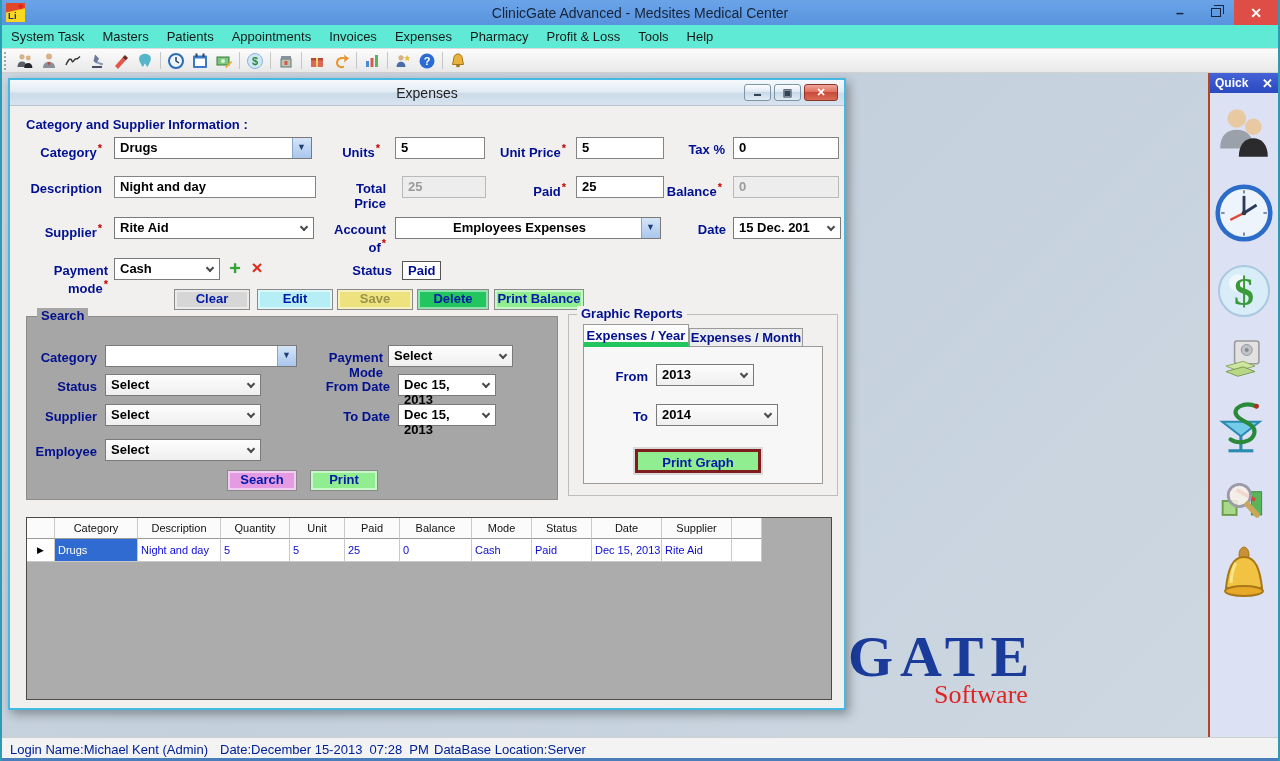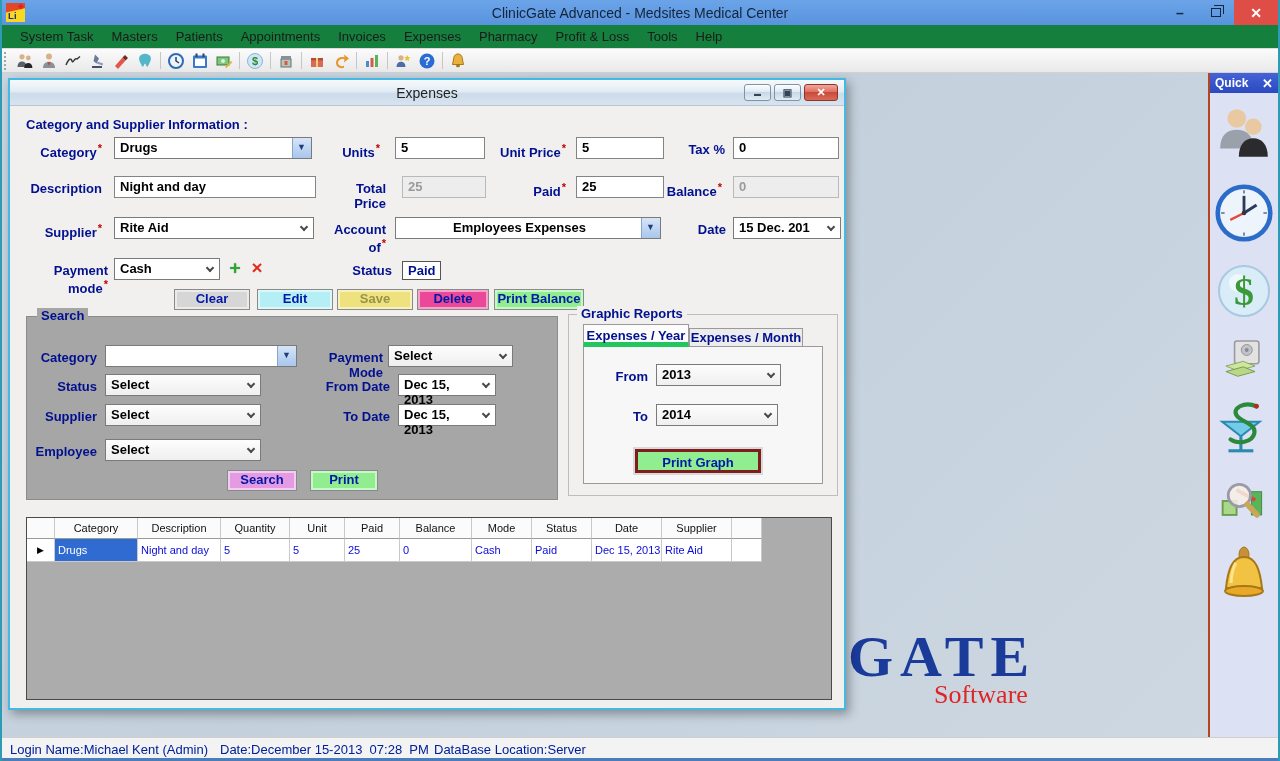--- a/index.html
+++ b/index.html
@@ -14,22 +14,22 @@
   .app-icon { width:19px; height:19px; margin-left:4px; }
   .title-text { position:absolute; left:0; right:0; text-align:center; color:#15243a; font-size:14px; }
   .win-btns { position:absolute; right:0; top:0; height:25px; display:flex; }
   .wbtn { width:36px; height:25px; display:flex; align-items:center; justify-content:center; color:#16263f; font-size:14px; }
   .wbtn.close { width:44px; background:#DE4E46; color:#fff; font-weight:bold; }
   .glyph-min::before { content:"–"; font-weight:bold; }
   .glyph-rest { width:10px; height:9px; border:1.5px solid #16263f; position:relative; background:transparent; }
   .glyph-rest::before { content:""; position:absolute; left:2px; top:-4px; width:9px; height:8px; border:1.5px solid #16263f; border-bottom:none; border-left:none; }
   .glyph-x::before { content:"✕"; }
 
-  .menubar { position:absolute; left:0; top:25px; width:100%; height:24px; background:#15803d; border-bottom:1px solid #DCDCDC;
-             display:flex; align-items:center; padding-left:9px; }
+  .menubar { position:absolute; left:0; top:25px; width:100%; height:24px; background:#5eead4; border-bottom:1px solid #DCDCDC;
+             display:flex; align-items:center; padding-left:0; }
   .menu-item { padding:0 9px; height:24px; line-height:24px; color:#1a1a1a; cursor:default; }
 
   .toolbar { position:absolute; left:0; top:49px; width:100%; height:24px; background:linear-gradient(#FBFBFB,#E9E9E9);
              border-bottom:1px solid #D2D2D2; display:flex; align-items:center; padding-left:2px; }
   .tb-grip { width:5px; height:18px; margin-right:4px; border-left:2px dotted #9aa; }
   .tb-icon { width:24px; height:21px; display:flex; align-items:center; justify-content:center; }
   .tb-icon svg { width:18px; height:18px; }
   .tb-sep { width:1px; height:17px; background:#c6c6c6; margin:0 3px; }
 
   
@@ -88,21 +88,21 @@
   .mini-icon { position:absolute; width:18px; height:18px; font-weight:900; font-size:19px; line-height:17px; text-align:center; }
   .plus-ic { color:#2FA832; text-shadow:0 0 1px #1a7a1d; }
   .xdel-ic { color:#E02B1D; }
 
   .paid-box { position:absolute; height:19px; background:#fff; border:1px solid #555; color:#00108F; font-weight:bold;
               padding:1px 5px; }
 
   .abtn { position:absolute; height:21px; border:1px solid #8a8a8a; box-shadow:inset 0 0 0 2px rgba(255,255,255,.5);
           color:#0018A8; font-weight:bold; text-align:center; line-height:18px; font-size:13px; }
   .b-clear { background:#D6D6D6; } .b-edit { background:#B5EFF5; } .b-save { background:#EDE27E; color:#99924A; }
-  .b-del { background:#ec4899; } .b-green { background:#90EE90; } .b-violet { background:#E49BE2; }
+  .b-del { background:#22c55e; } .b-green { background:#90EE90; } .b-violet { background:#E49BE2; }
 
   .sgroup { position:absolute; left:16px; top:236px; width:532px; height:184px; background:#A6A6A6; border:1px solid #8C8C8C; }
   .sgroup .legend { position:absolute; left:10px; top:-9px; background:#A6A6A6; padding:0 4px; color:#00108F; font-weight:bold; }
   .sgroup .lbl { color:#00108F; }
   .sel-flat { position:absolute; height:22px; background:linear-gradient(#FDFDFD,#EFEFEF); border:1px solid #7a7a7a;
               font-weight:bold; padding:2px 18px 2px 5px; }
 
   .ggroup { position:absolute; left:558px; top:234px; width:270px; height:182px; border:1px solid #BDBDBD; background:#F1F0EF; }
   .ggroup .legend { position:absolute; left:8px; top:-9px; background:#F1F0EF; padding:0 4px; color:#00108F; font-weight:bold; }
   .tab { position:absolute; border:1px solid #9a9a9a; color:#00108F; font-weight:bold; text-align:center; font-size:13px; }
@@ -444,21 +444,21 @@
       <div class="abtn b-violet" style="left:200px;top:153px;width:70px;">Search</div>
       <div class="abtn b-green" style="left:283px;top:153px;width:68px;">Print</div>
     </div>
 
     <div class="ggroup">
       <div class="legend">Graphic Reports</div>
       <div class="tab active" style="left:14px;top:9px;width:106px;height:23px;line-height:22px;">Expenses / Year</div>
       <div class="tab inactive" style="left:120px;top:13px;width:114px;height:19px;line-height:18px;">Expenses / Month</div>
       <div class="tabpanel">
         <div class="lbl" style="left:24px;top:22px;width:40px;">From</div>
-        <div class="sel-flat" style="left:72px;top:17px;width:125px;"><span>2013</span><span class="chev"></span></div>
+        <div class="sel-flat" style="left:72px;top:17px;width:98px;"><span>2013</span><span class="chev"></span></div>
         <div class="lbl" style="left:24px;top:62px;width:40px;">To</div>
         <div class="sel-flat" style="left:72px;top:57px;width:122px;"><span>2014</span><span class="chev"></span></div>
         <div class="pg-btn">Print Graph</div>
       </div>
     </div>
 
     <div class="grid">
       <div class="g-head" id="grid-head">
           <div class="g-hcell" style="width: 28px;"></div>
           <div class="g-hcell" style="width: 83px;">Category</div>

